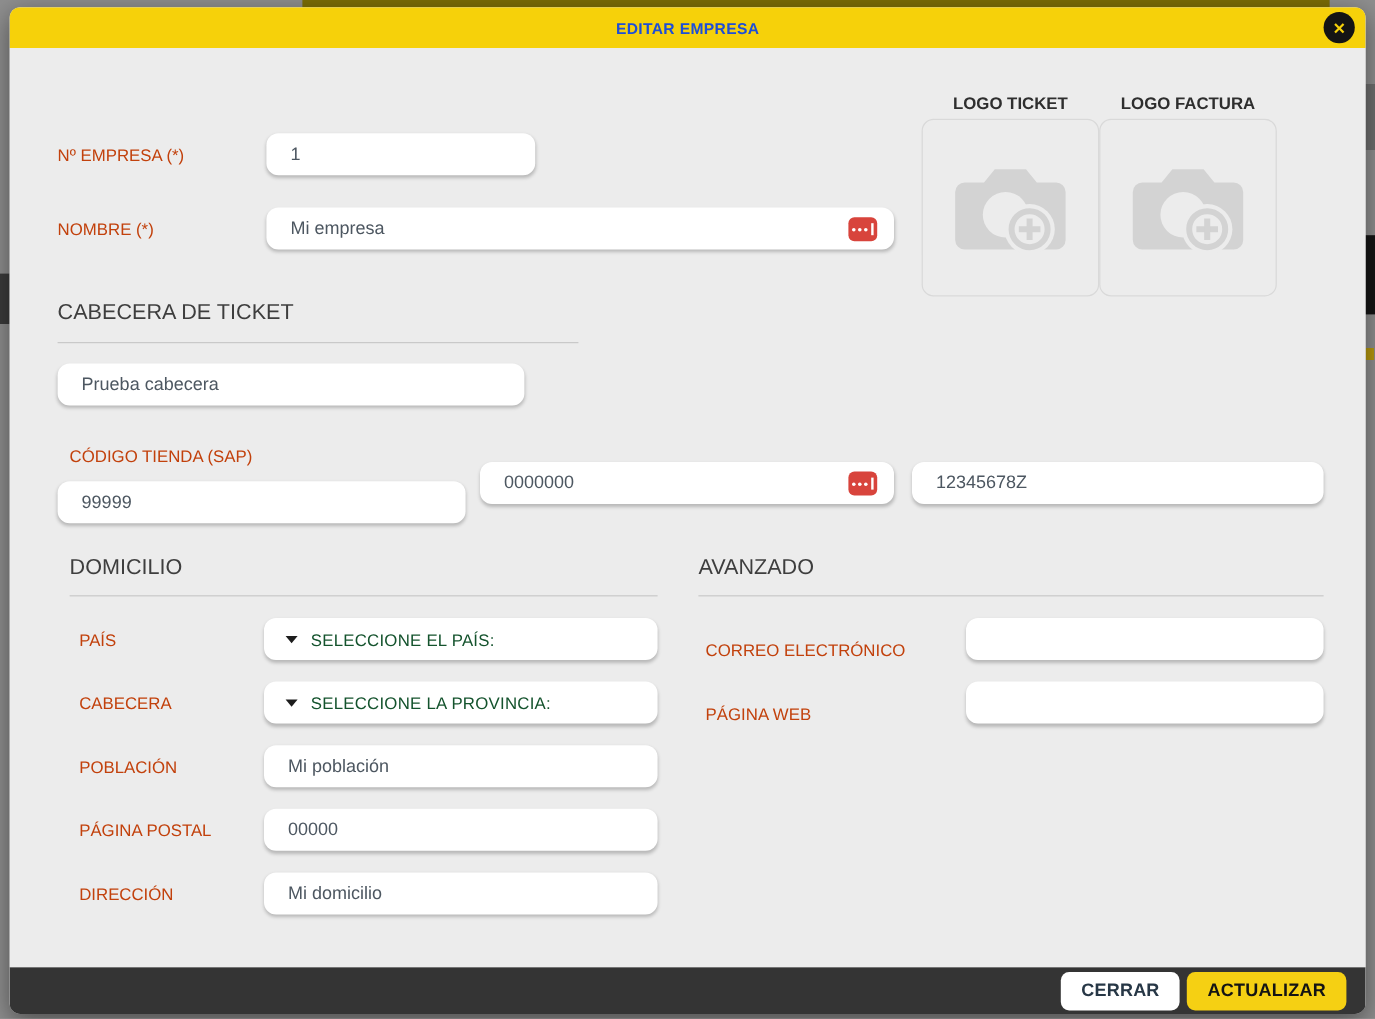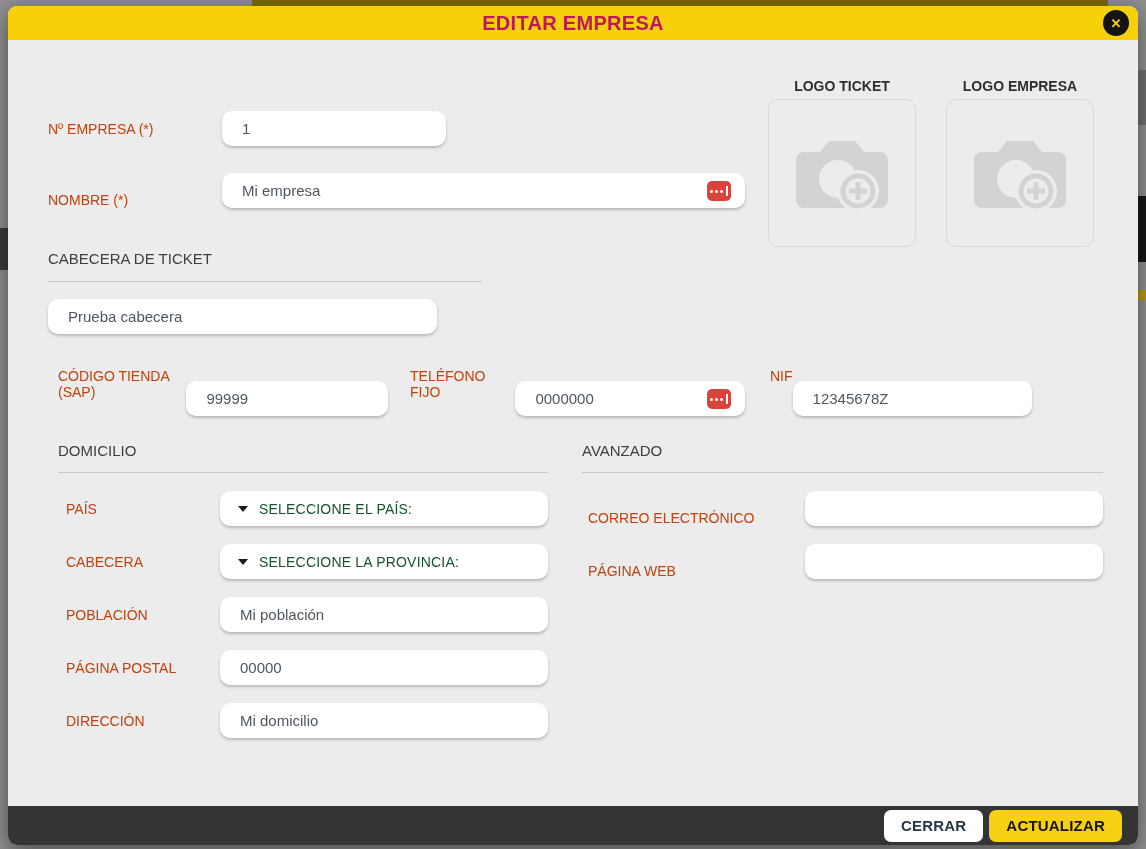--- a/index.html
+++ b/index.html
@@ -15,21 +15,21 @@
   .bd-left-dark { position:absolute; left:0; top:228px; width:8px; height:42px; background:#3c3c3c; }
   .bd-right-grey { position:absolute; right:0; top:70px; width:9px; height:55px; background:#6f6f6f; }
 
   
   .modal { position:absolute; left:8px; top:6px; width:1130px; height:839px;
     border-radius:9px; overflow:hidden; display:flex; flex-direction:column;
     box-shadow:0 6px 22px rgba(0,0,0,.45); background:#ececec; }
 
   .modal-header { height:34px; flex:0 0 34px; background:#f6d10a; position:relative;
     display:flex; align-items:center; justify-content:center; }
-  .modal-title { font-size:20px; font-weight:700; color:#be185d; letter-spacing:.3px; }
+  .modal-title { font-size:13px; font-weight:700; color:#1d4ed8; letter-spacing:.3px; }
   .close-btn { position:absolute; right:9px; top:4px; width:26px; height:26px; border:none;
     border-radius:50%; background:#141414; color:#f6d10a; font-size:13px; font-weight:700;
     display:flex; align-items:center; justify-content:center; cursor:pointer; line-height:1; }
 
   .modal-body { flex:1 1 auto; background:#ececec; padding:0 35px 0 40px; position:relative; }
 
   label.f-label { font-size:14px; color:#c2410c; }
   .inp { height:35px; border:none; border-radius:10px; background:#fff; width:100%;
     box-shadow:0 2px 3px rgba(0,0,0,.22); padding:0 20px; font-size:15px; color:#4d5761;
     font-family:"Liberation Sans", sans-serif; outline:none; }
@@ -45,38 +45,38 @@
   .kb-icon i { display:block; width:3px; height:3px; border-radius:50%; background:#fff; }
   .kb-icon b { display:block; width:2px; height:10px; background:#fff; margin-left:1px; }
 
   
   .top-row { display:flex; }
   .top-left { width:697px; flex:0 0 697px; }
   .frow { display:flex; align-items:center; }
   .frow .f-label { width:174px; flex:0 0 174px; }
   .row-empresa { margin-top:71px; }
   .row-empresa .inp { width:224px; }
-  .row-nombre { margin-top:27px;align-items:flex-end; }
+  .row-nombre { margin-top:27px; }
   .nombre-wrap { position:relative; width:523px; }
 
-  .logos { margin-left:auto; margin-right:9px; width:326px; display:flex; gap:30px; }
+  .logos { margin-left:auto; margin-right:9px; width:326px; display:flex; }
   .logo-block { width:148px; }
   .logo-label { margin-top:38px; text-align:center; font-size:14px; font-weight:700; color:#2e2e2e; }
   .logo-box { margin-top:5px; width:148px; height:148px; border:1px solid #d9d9d9; border-radius:10px;
     display:flex; align-items:center; justify-content:center; cursor:pointer; background:#ececec; }
 
   
-  .sec-title { font-size:15px; color:#3e3e3e; }
+  .sec-title { font-size:18px; color:#3e3e3e; }
   .cab-title { margin-top:3px; }
   .cab-line { width:434px; border-bottom:1px solid #c9c9c9; margin-top:14px; }
   .cab-input { margin-top:17px; width:389px; }
 
   
   .row3 { display:flex; margin-top:34px; gap:12px; }
-  .row3 .col { display:flex; flex-direction:row; }
+  .row3 .col { display:flex; flex-direction:column; }
   .col-sap { width:340px; flex:0 0 340px; }
   .col-tel { width:345px; flex:0 0 345px; margin-left:0; }
   .col-nif { flex:1 1 auto; margin-left:3px; }
   .row3 .f-label { padding-left:10px; }
   .row3 .inp-wrap { margin-top:13px; position:relative;border-radius:10px; }
 
   
   .two-col { display:flex; margin-top:26px; }
   .dom-col { width:500px; flex:0 0 500px; }
   .adv-col { flex:1 1 auto; margin-left:34px; }
@@ -150,21 +150,21 @@
                 <circle cx="46" cy="51" r="19" fill="#ececec"></circle>
                 <circle cx="66" cy="63" r="21" fill="#ececec"></circle>
                 <circle cx="66" cy="63" r="15" fill="none" stroke="#d3d3d3" stroke-width="5"></circle>
                 <line x1="57" y1="63" x2="75" y2="63" stroke="#d3d3d3" stroke-width="5"></line>
                 <line x1="66" y1="54" x2="66" y2="72" stroke="#d3d3d3" stroke-width="5"></line>
               </svg>
             </span>
           </div>
         </div>
         <div class="logo-block">
-          <div class="logo-label">LOGO EMPRESA</div>
+          <div class="logo-label">LOGO FACTURA</div>
           <div class="logo-box">
             <span>
               <svg class="cam-svg" width="100" height="90" viewBox="0 0 100 90">
                 <path d="M12 24 h16 l9-11 h26 l9 11 h16 a8 8 0 0 1 8 8 v40 a8 8 0 0 1 -8 8 H12 a8 8 0 0 1 -8 -8 V32 a8 8 0 0 1 8 -8 Z" fill="#d3d3d3"></path>
                 <circle cx="46" cy="51" r="19" fill="#ececec"></circle>
                 <circle cx="66" cy="63" r="21" fill="#ececec"></circle>
                 <circle cx="66" cy="63" r="15" fill="none" stroke="#d3d3d3" stroke-width="5"></circle>
                 <line x1="57" y1="63" x2="75" y2="63" stroke="#d3d3d3" stroke-width="5"></line>
                 <line x1="66" y1="54" x2="66" y2="72" stroke="#d3d3d3" stroke-width="5"></line>
               </svg>
@@ -179,33 +179,31 @@
     <input class="inp cab-input" type="text" value="Prueba cabecera" style="">
 
     <div class="row3">
       <div class="col col-sap">
         <label class="f-label">CÓDIGO TIENDA (SAP)</label>
         <span class="inp-wrap">
           <input class="inp" type="text" value="99999" style="">
         </span>
       </div>
       <div class="col col-tel">
-        <label class="f-label">TELÉFONO FIJO</label>
         <span class="inp-wrap">
           <input class="inp" type="text" value="0000000" style="">
           <button class="kb-icon">
               <i></i>
               <i></i>
               <i></i>
               <b></b>
             </button>
         </span>
       </div>
       <div class="col col-nif">
-        <label class="f-label">NIF</label>
         <span class="inp-wrap">
           <input class="inp" type="text" value="12345678Z" style="">
         </span>
       </div>
     </div>
 
     <div class="two-col">
       <div class="dom-col">
         <div class="sec-title dom-title">DOMICILIO</div>
         <div class="dom-line"></div>

